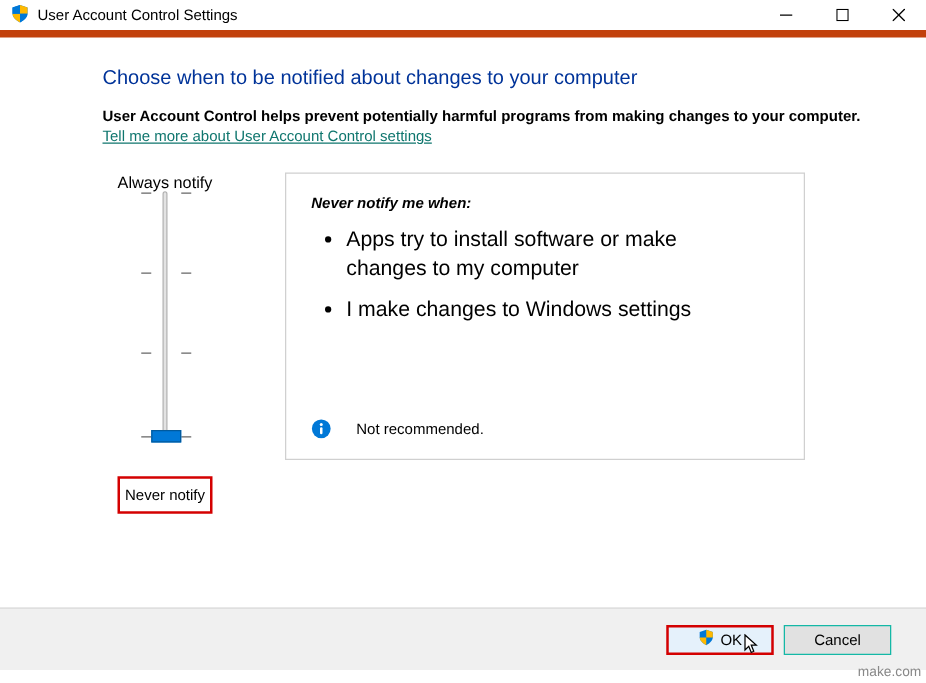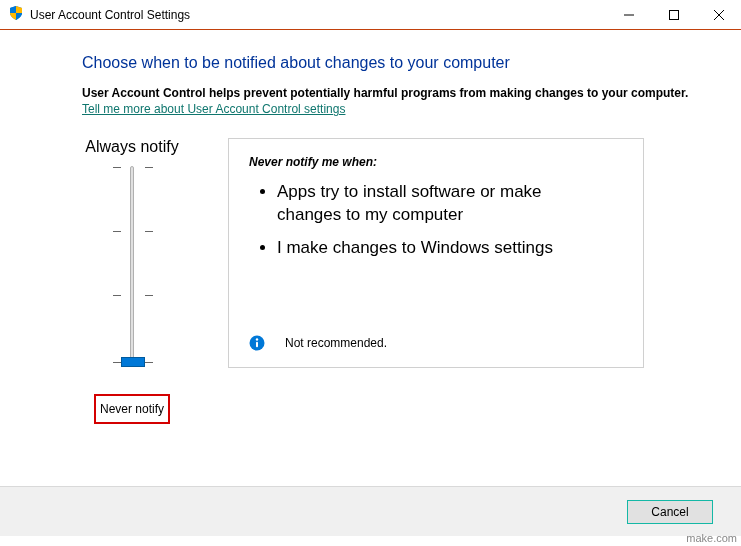--- a/index.html
+++ b/index.html
@@ -1,31 +1,31 @@
 <!DOCTYPE html>
 <html><head>
   <meta charset="utf-8">
   <style>
     * { box-sizing: border-box; margin: 0; padding: 0; }
     body { font-family: "Segoe UI", Tahoma, sans-serif; font-size: 12px; background: #fff; color: #000; width: 741px; height: 546px; position: relative; }
     
-    .titlebar { height: 30px; display: flex; align-items: center; padding-left: 8px; border-bottom: 1px solid #c2410c; }
+    .titlebar { height: 30px; display: flex; align-items: center; padding-left: 8px; border-bottom: 6px solid #c2410c; }
     .titlebar .shield { margin-right: 6px; }
     .titlebar .title { flex: 1; font-size: 12px; }
     .titlebar .win-btn { width: 45px; height: 30px; display: flex; align-items: center; justify-content: center; font-family: "Segoe MDL2 Assets", sans-serif; font-size: 10px; }
     
     .content { padding: 24px 31px 0 82px; }
     .heading { color: #003399; font-size: 16px; font-weight: 400; margin-bottom: 14px; }
     .description { font-size: 12px; margin-bottom: 2px; font-weight: bold; }
     .link { color: #0f766e; text-decoration: underline; font-size: 12px; cursor: pointer; }
     
     .main-area { margin-top: 22px; display: flex; gap: 46px; }
     
     .slider-col { width: 100px; text-align: center; }
-    .slider-top-label { font-size: 16px; margin-bottom: 10px; }
+    .slider-top-label { font-size: 13px; }
     .slider-track-wrap { height: 210px; position: relative; display: flex; justify-content: center; }
     .slider-track { width: 4px; height: 200px; background: linear-gradient(to right, #d0d0d0, #f0f0f0, #d0d0d0); border: 1px solid #b0b0b0; border-radius: 2px; position: relative; }
     .tick { position: absolute; width: 40px; left: -18px; display: flex; justify-content: space-between; }
     .tick span { width: 8px; height: 1px; background: #666; display: block; }
     .tick-0 { top: 0px; } .tick-1 { top: 64px; } .tick-2 { top: 128px; } .tick-3 { top: 195px; }
     .thumb { position: absolute; left: -10px; top: 190px; width: 24px; height: 10px; background: #0078d7; border: 1px solid #005a9e; }
     .slider-bottom-label { font-size: 12px; margin-top: 18px; padding: 6px 4px; border: 2px solid #d40000; display: inline-block; }
     
     .info-box { flex: 1; max-width: 416px; border: 1px solid #d0d0d0; padding: 16px 20px 16px 20px; height: 230px; position: relative; }
     .info-title { font-weight: 600; font-size: 12px; margin-bottom: 12px; font-style: italic; }
@@ -121,18 +121,33 @@
               <rect x="7" y="6.8" width="2" height="5.5" fill="#fff" rx="1"></rect>
             </svg>
         </span>
         <span>Not recommended.</span>
       </div>
     </div>
   </div>
 </div>
 
 <div class="footer-bar">
+  <button class="btn primary">
+    <span>
+      <svg width="14" height="14" viewBox="0 0 16 16">
+          <path d="M8 1 L14 3 V8 C14 12 8 15 8 15 C8 15 2 12 2 8 V3 Z" fill="#0078d7"></path>
+          <path d="M8 1 L14 3 V8 L8 8 Z" fill="#ffb900"></path>
+          <path d="M8 8 L8 15 C8 15 2 12 2 8 Z" fill="#ffb900"></path>
+        </svg>
+    </span>
+    <span>OK</span>
+    <span class="cursor">
+      <svg width="14" height="18" viewBox="0 0 14 18">
+          <path d="M1 1 L1 13 L4 10 L6 15 L8 14 L6 9 L10 9 Z" fill="#fff" stroke="#000" stroke-width="1"></path>
+        </svg>
+    </span>
+  </button>
   <button class="btn">
     <span>Cancel</span>
   </button>
 </div>
 
 <div class="watermark">make.com</div>
 
 </body></html>

